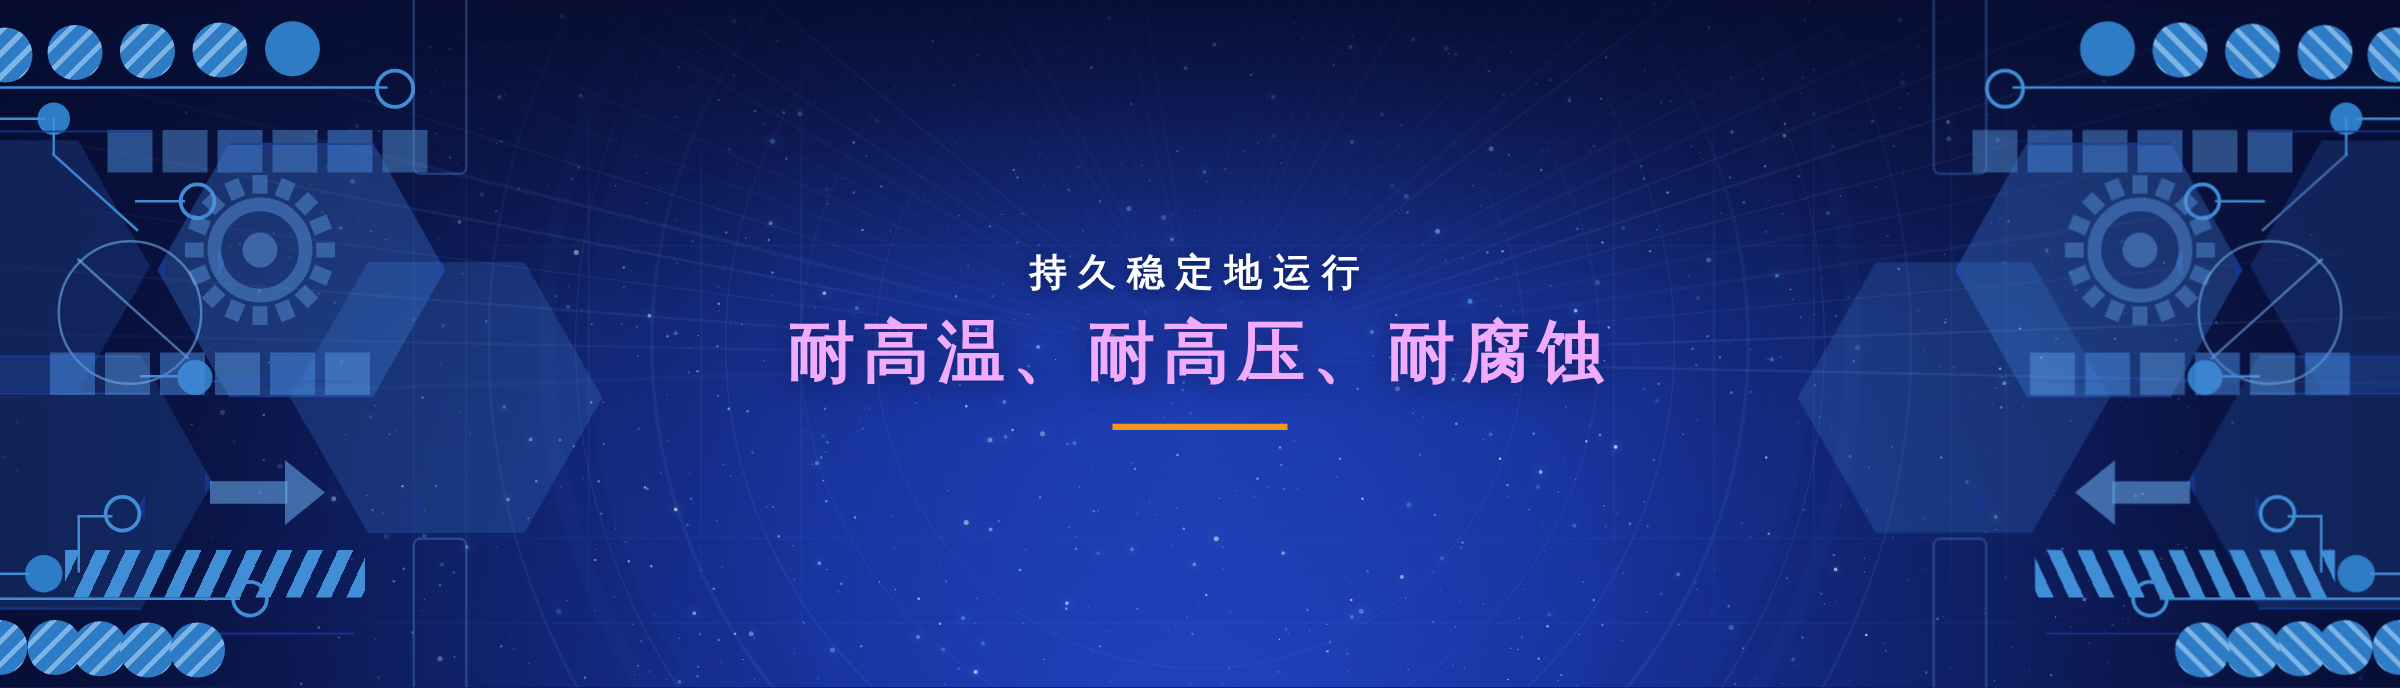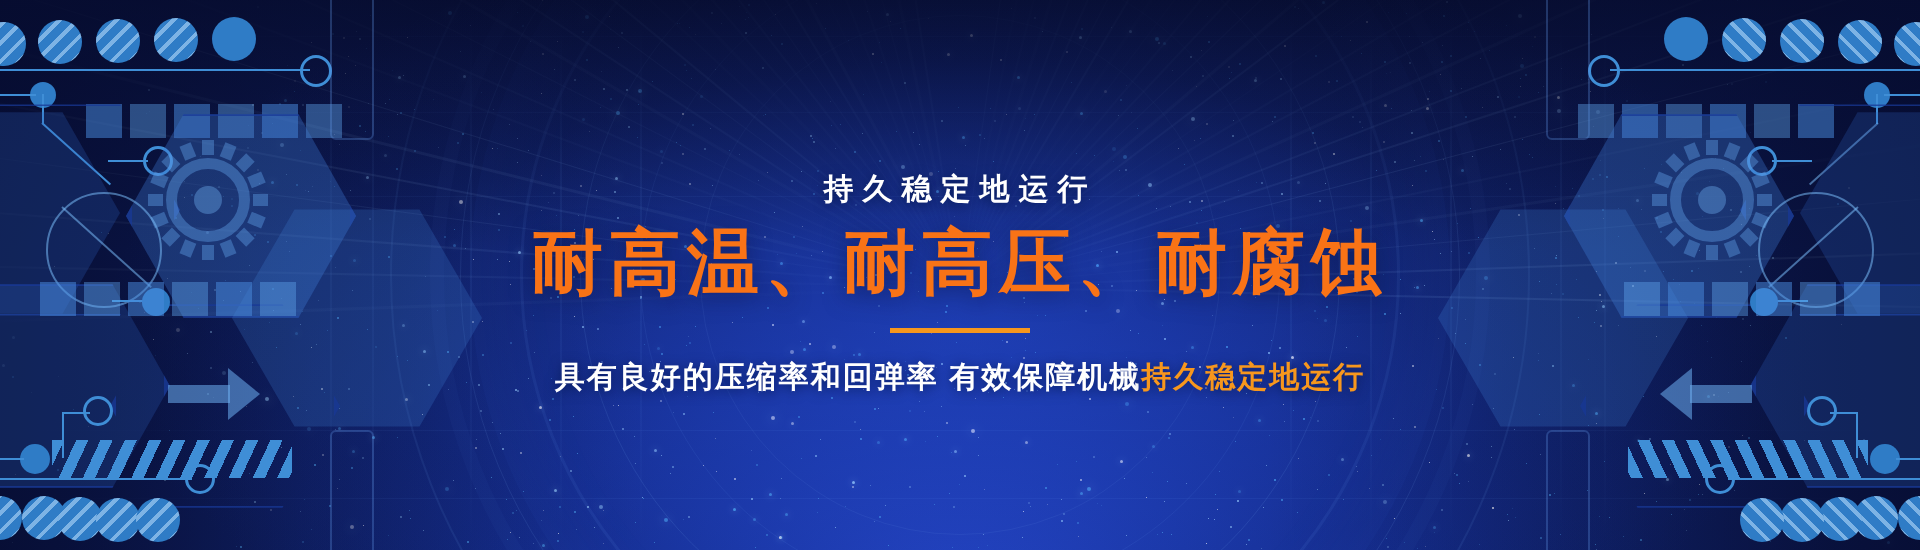--- a/index.html
+++ b/index.html
@@ -165,22 +165,22 @@
   .eyebrow{
     color:#ffffff;
     font-size:30px;
     font-weight:bold;
     letter-spacing:9px;
     margin-bottom:16px;
     text-shadow:0 2px 12px rgba(0,20,70,.75);
     white-space:nowrap;
   }
   .headline{
-    color:#f97316;
-    font-size:72px;
+    color:#f0abfc;
+    font-size:54px;
     font-weight:bold;
     letter-spacing:6px;
     line-height:1.0;
     white-space:nowrap;
     text-shadow:0 4px 22px rgba(10,20,70,.55);
   }
   .divider{
     width:140px;height:5px;
     background:#F7971D;
     margin:30px 0 24px 0;
@@ -1591,18 +1591,15 @@
     <div class="dot-circle" style="left:136px;top:498px;width:44px;height:44px;"></div>
 
     <div class="bracket" style="left:330px;top:-30px;width:44px;height:170px;"></div>
     <div class="bracket" style="left:330px;top:430px;width:44px;height:170px;"></div>
   </div>
 
   <div class="content">
     <div class="eyebrow">持久稳定地运行</div>
     <div class="headline">耐高温、耐高压、耐腐蚀</div>
     <div class="divider"></div>
-    <div class="subline">
-      <span class="white">具有良好的压缩率和回弹率 有效保障机械</span><span class="accent">持久稳定地运行</span>
-    </div>
   </div>
 
 </div>
 
 </body></html>

